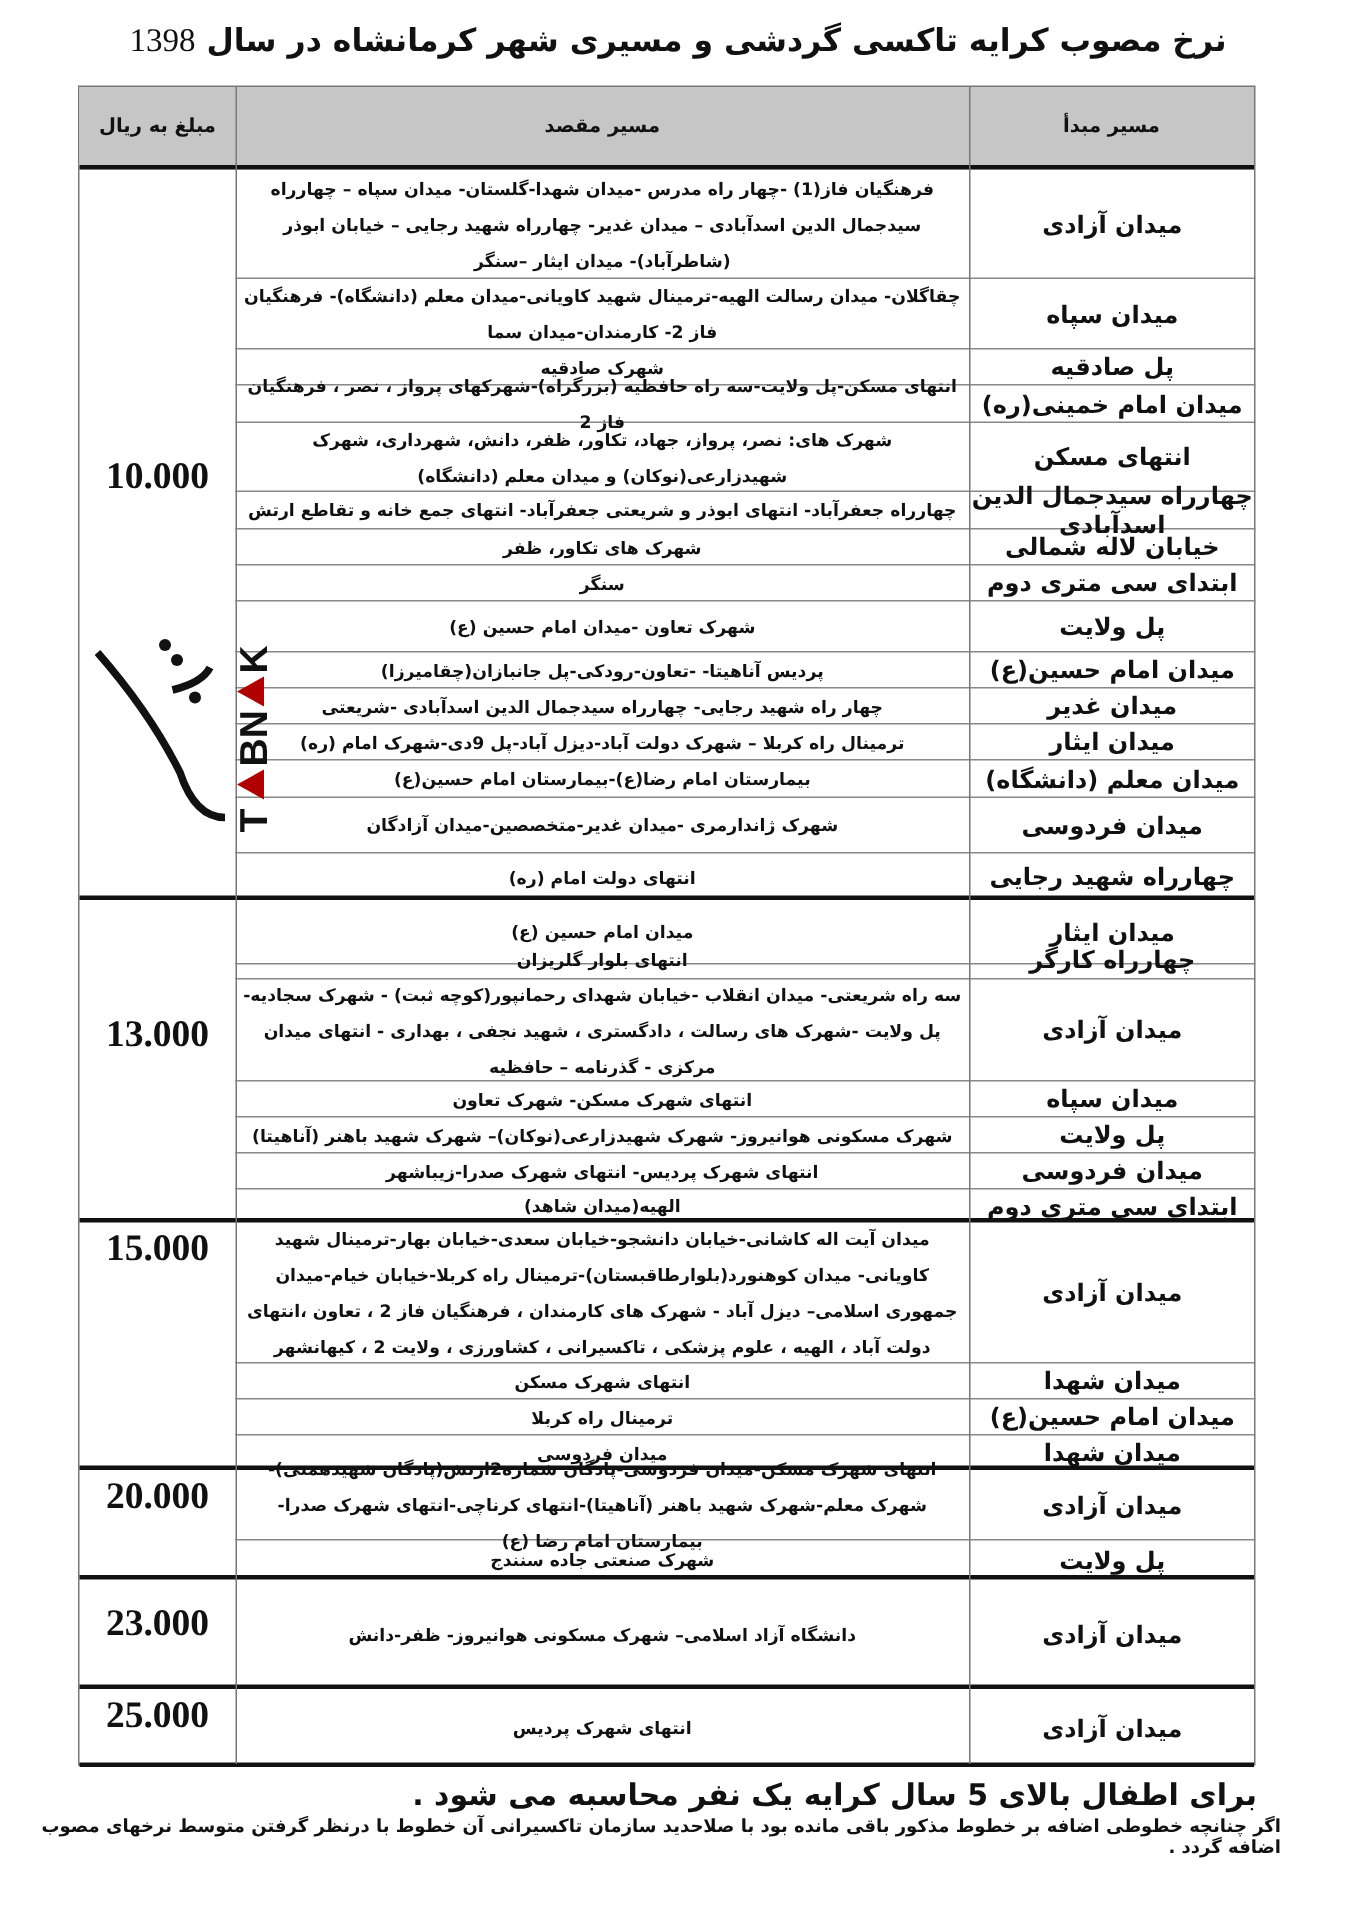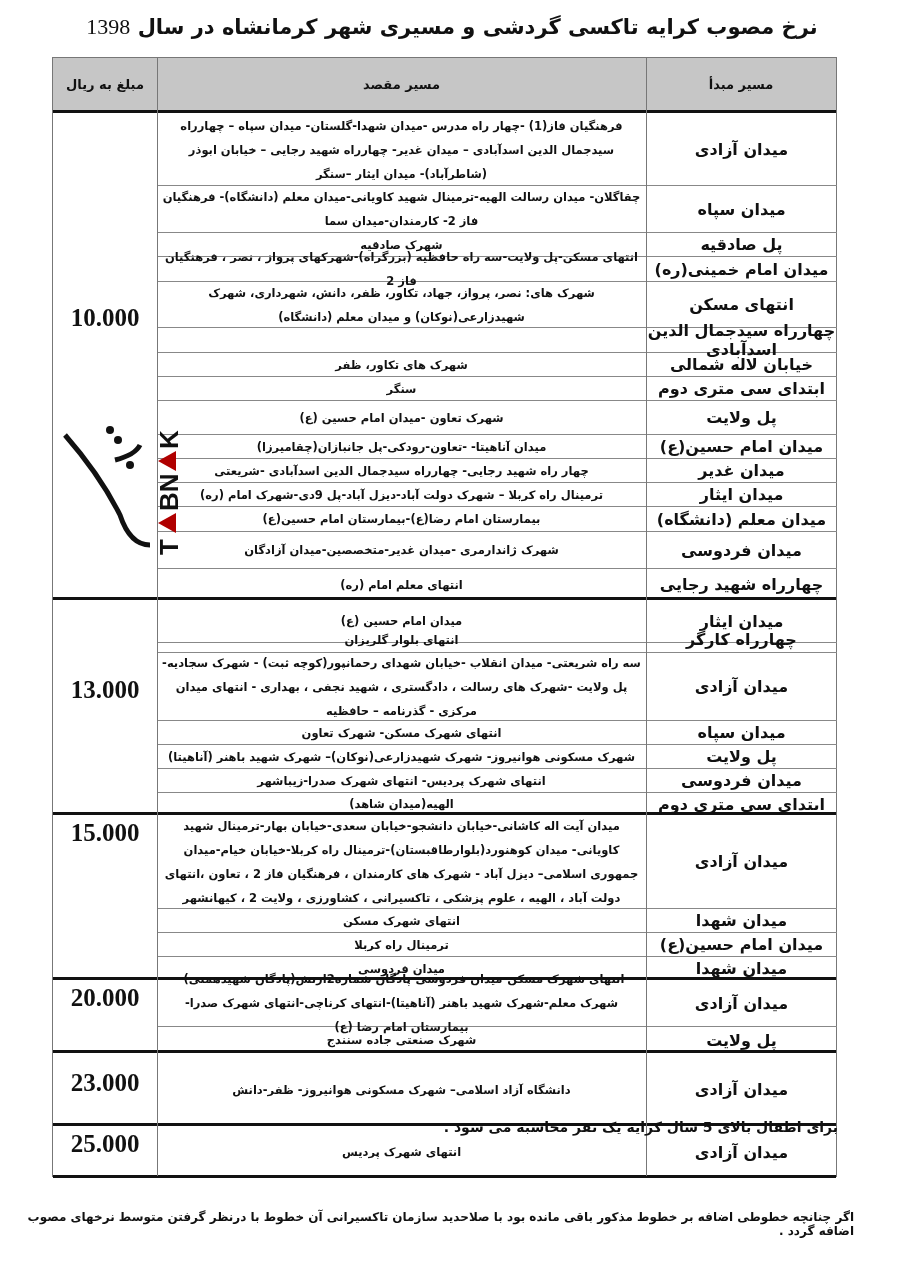--- a/index.html
+++ b/index.html
@@ -19,21 +19,21 @@
   .row .dest { position:absolute; left:0; top:0; bottom:0; width:489px; display:flex;
                align-items:center; justify-content:center; text-align:center; direction:rtl;
                font-size:11.5px; font-weight:bold; line-height:24px; padding:0 4px; box-sizing:border-box; }
   .row .orig { position:absolute; left:489px; right:0; top:0; bottom:0; display:flex;
                align-items:center; justify-content:center; text-align:center; direction:rtl;
                font-size:16px; font-weight:bold; }
   .group { position:absolute; left:0; width:783px; border-bottom:3px solid #111; box-sizing:border-box; }
   .price { position:absolute; left:0; width:104px; text-align:center;
            font-family:"Liberation Serif", serif; font-weight:bold; font-size:25px; }
   .notes { position:absolute; right:66px; direction:rtl; font-weight:bold; }
-  .note1 { top:1119px; font-size:14px; }
+  .note1 { top:1184px; font-size:20px; }
   .note2 { top:1210px; right:50px; font-size:12px; }
   .wm { position:absolute; left:60px; top:405px; width:120px; height:150px; }
 </style>
 </head>
 <body>
 
 <div class="title">
   <span>نرخ مصوب کرایه تاکسی گردشی و مسیری شهر کرمانشاه در سال</span>
   <span class="year">1398</span>
 </div>
@@ -61,56 +61,57 @@
         </div>
         <div class="row" style="top: 143px; height: 25px;">
           <div class="dest">انتهای مسکن-پل ولایت-سه راه حافظیه (بزرگراه)-شهرکهای پرواز ، نصر ، فرهنگیان فاز 2</div>
           <div class="orig">میدان امام خمینی(ره)</div>
         </div>
         <div class="row" style="top: 168px; height: 46px; padding-left: 16px;">
           <div class="dest">شهرک های: نصر، پرواز، جهاد، تکاور، ظفر، دانش، شهرداری، شهرک شهیدزارعی(نوکان) و میدان معلم (دانشگاه)</div>
           <div class="orig">انتهای مسکن</div>
         </div>
         <div class="row" style="top: 214px; height: 25px;">
+          <div class="dest">چهارراه جعفرآباد- انتهای ابوذر و شریعتی جعفرآباد- انتهای جمع خانه و تقاطع ارتش</div>
           <div class="orig">چهارراه سیدجمال الدین اسدآبادی</div>
         </div>
         <div class="row" style="top: 239px; height: 24px;">
           <div class="dest">شهرک های تکاور، ظفر</div>
           <div class="orig">خیابان لاله شمالی</div>
         </div>
         <div class="row" style="top: 263px; height: 24px;">
           <div class="dest">سنگر</div>
           <div class="orig">ابتدای سی متری دوم</div>
         </div>
         <div class="row" style="top: 287px; height: 34px;">
           <div class="dest">شهرک تعاون -میدان امام حسین (ع)</div>
           <div class="orig">پل ولایت</div>
         </div>
         <div class="row" style="top: 321px; height: 24px;">
-          <div class="dest">میدان آناهیتا- -تعاون-رودکی-پل جانبازان(چقامیرزا)</div>
+          <div class="dest">پردیس آناهیتا- -تعاون-رودکی-پل جانبازان(چقامیرزا)</div>
           <div class="orig">میدان امام حسین(ع)</div>
         </div>
         <div class="row" style="top: 345px; height: 24px;">
           <div class="dest">چهار راه شهید رجایی- چهارراه سیدجمال الدین اسدآبادی -شریعتی</div>
           <div class="orig">میدان غدیر</div>
         </div>
         <div class="row" style="top: 369px; height: 24px;">
           <div class="dest">ترمینال راه کربلا – شهرک دولت آباد-دیزل آباد-پل 9دی-شهرک امام (ره)</div>
           <div class="orig">میدان ایثار</div>
         </div>
         <div class="row" style="top: 393px; height: 25px;">
           <div class="dest">بیمارستان امام رضا(ع)-بیمارستان امام حسین(ع)</div>
           <div class="orig">میدان معلم (دانشگاه)</div>
         </div>
         <div class="row" style="top: 418px; height: 37px;">
           <div class="dest">شهرک ژاندارمری -میدان غدیر-متخصصین-میدان آزادگان</div>
           <div class="orig">میدان فردوسی</div>
         </div>
         <div class="row" style="top: 455px; height: 31px; border-bottom: none;">
-          <div class="dest">انتهای معلم امام (ره)</div>
+          <div class="dest">انتهای دولت امام (ره)</div>
           <div class="orig">چهارراه شهید رجایی</div>
         </div>
       </div>
       <div class="group" style="top: 542px; height: 215px;">
         <div class="price" style="top: 76px;">13.000</div>
         <div class="row" style="top: 0px; height: 43px;">
           <div class="dest">میدان امام حسین (ع)</div>
           <div class="orig">میدان ایثار</div>
         </div>
         <div class="row" style="top: 27px; height: 26px;">

